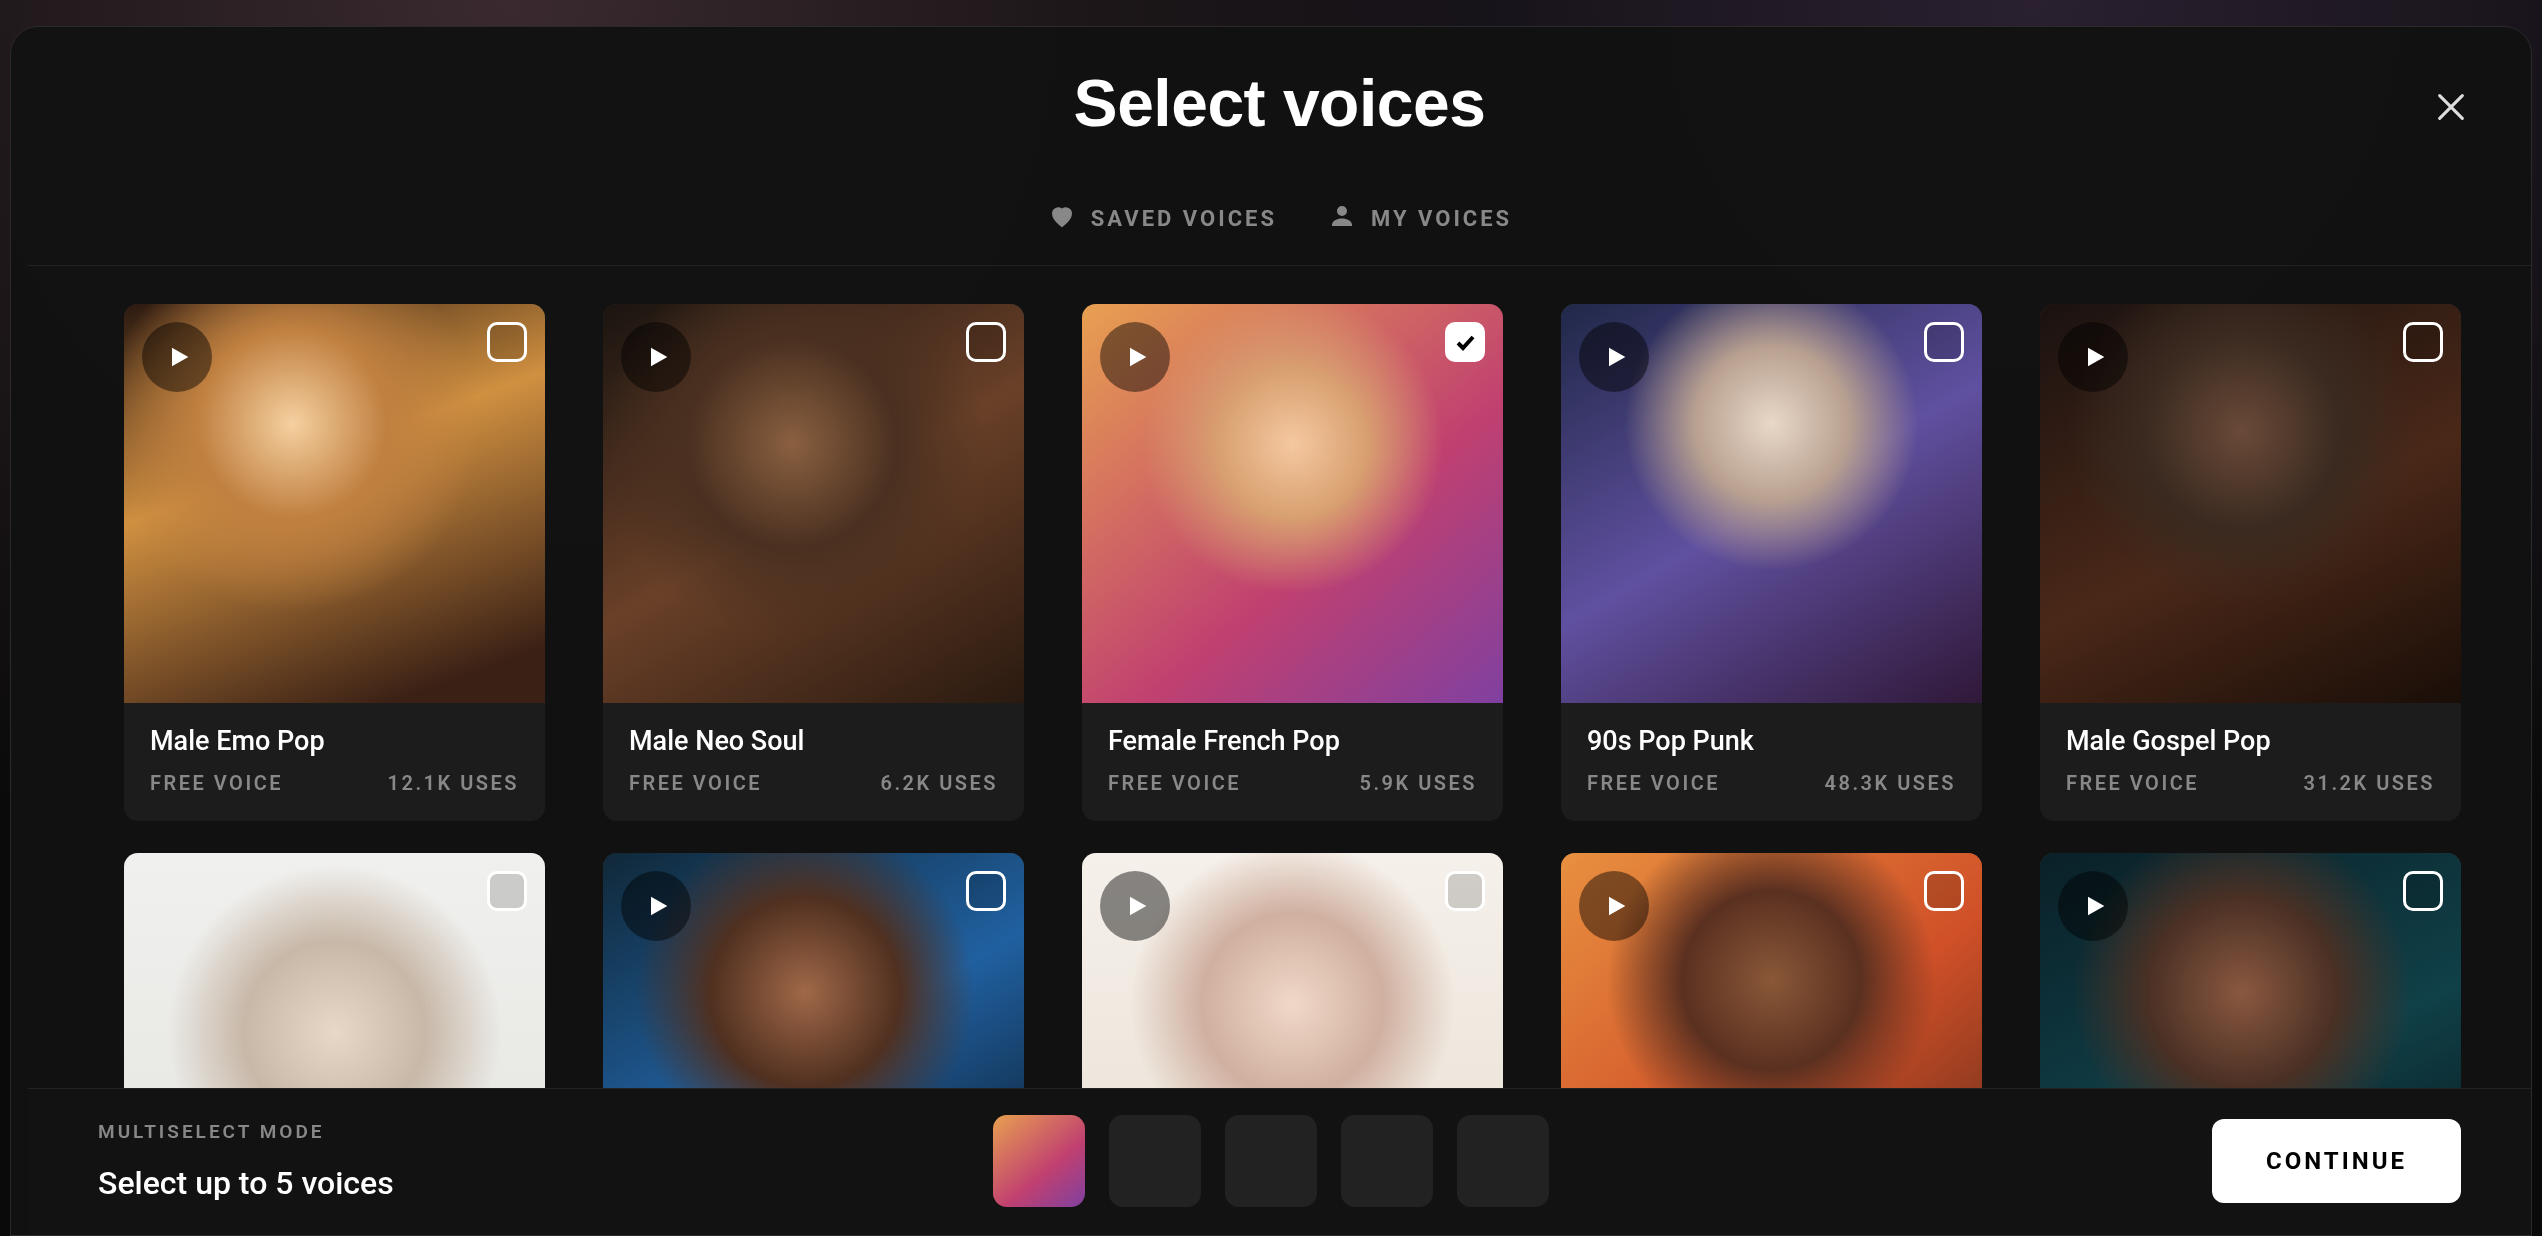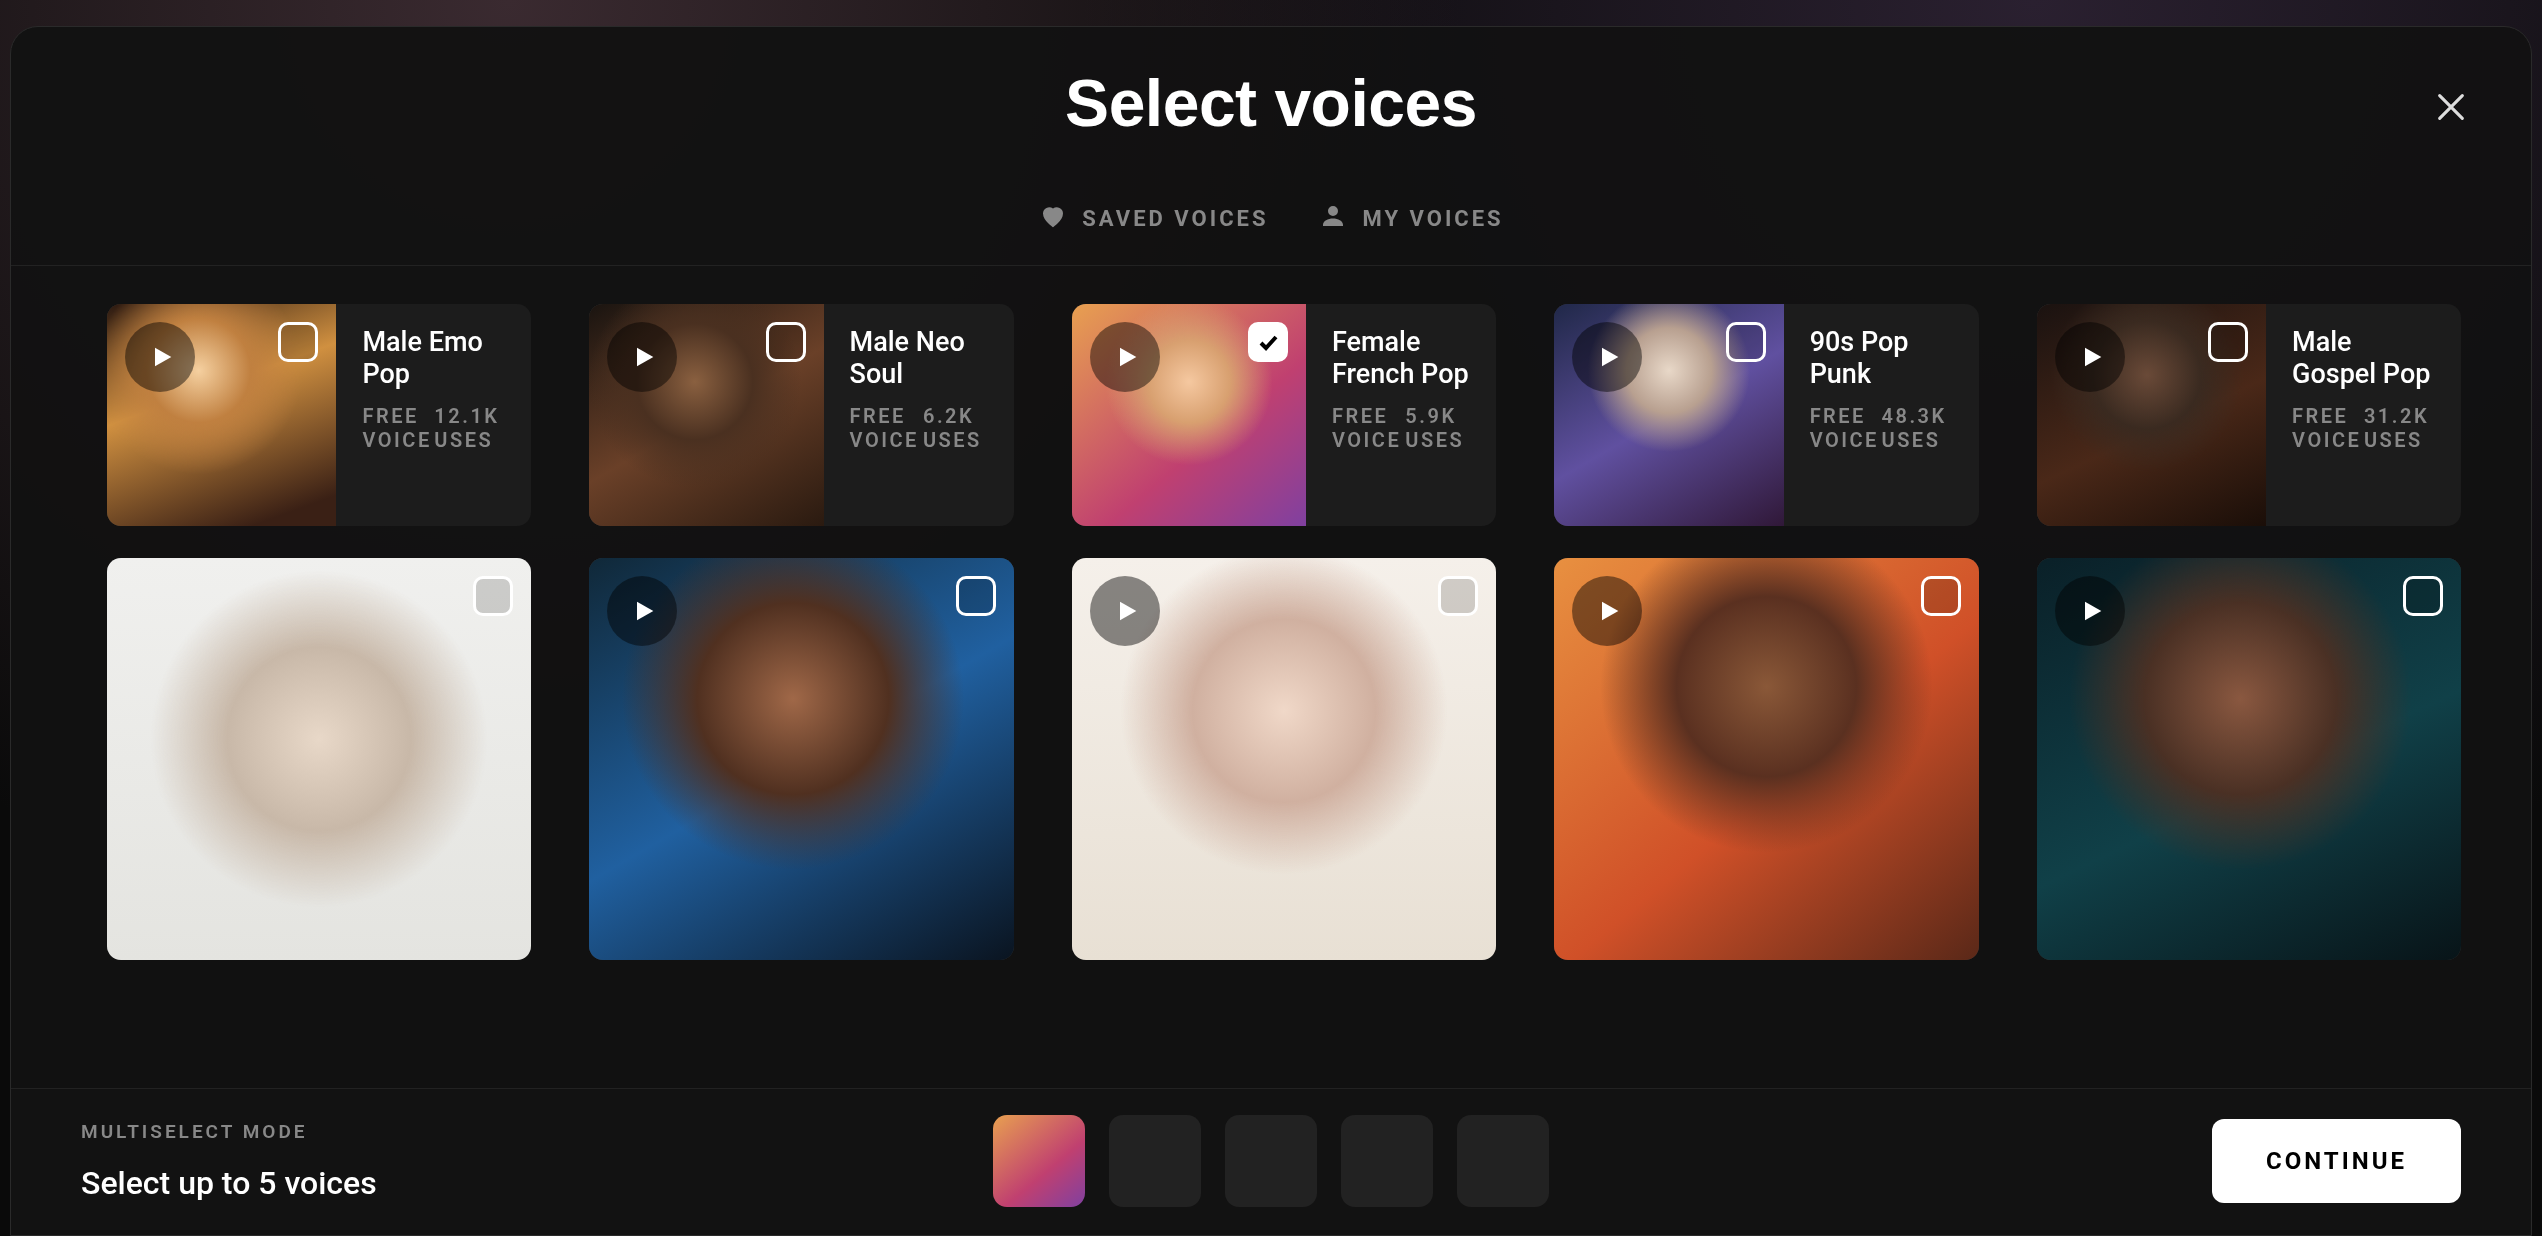--- a/index.html
+++ b/index.html
@@ -18,20 +18,21 @@
   }
   .modal {
     position: absolute;
     left: 10px; right: 10px; top: 26px; bottom: 0;
     background: rgba(18,18,18,0.96);
     border: 1px solid #2a2a2a;
     border-radius: 28px 28px 0 0;
     overflow: hidden;
     display: flex;
     flex-direction: column;
+    padding-left: 17px;
   }
   .header {
     position: relative;
     padding-top: 38px;
     border-bottom: 1px solid #222;
   }
   .title {
     font-family: "Arial Black", Impact, Helvetica, sans-serif;
     font-size: 66px;
     font-weight: 900;
@@ -74,21 +75,21 @@
     display: grid;
     grid-template-columns: repeat(5, 1fr);
     gap: 32px;
   }
   .card {
     border-radius: 14px;
     overflow: hidden;
     background: #1c1c1c;
     position: relative;
     display: flex;
-    flex-direction: row;
+    flex-direction: column;
     margin-left: 26px;
   }
   .card-img {
     position: relative;
     width: 100%;
     aspect-ratio: 454 / 430;
     overflow: hidden;
     background: #333;
   }
   .card-img .art {

